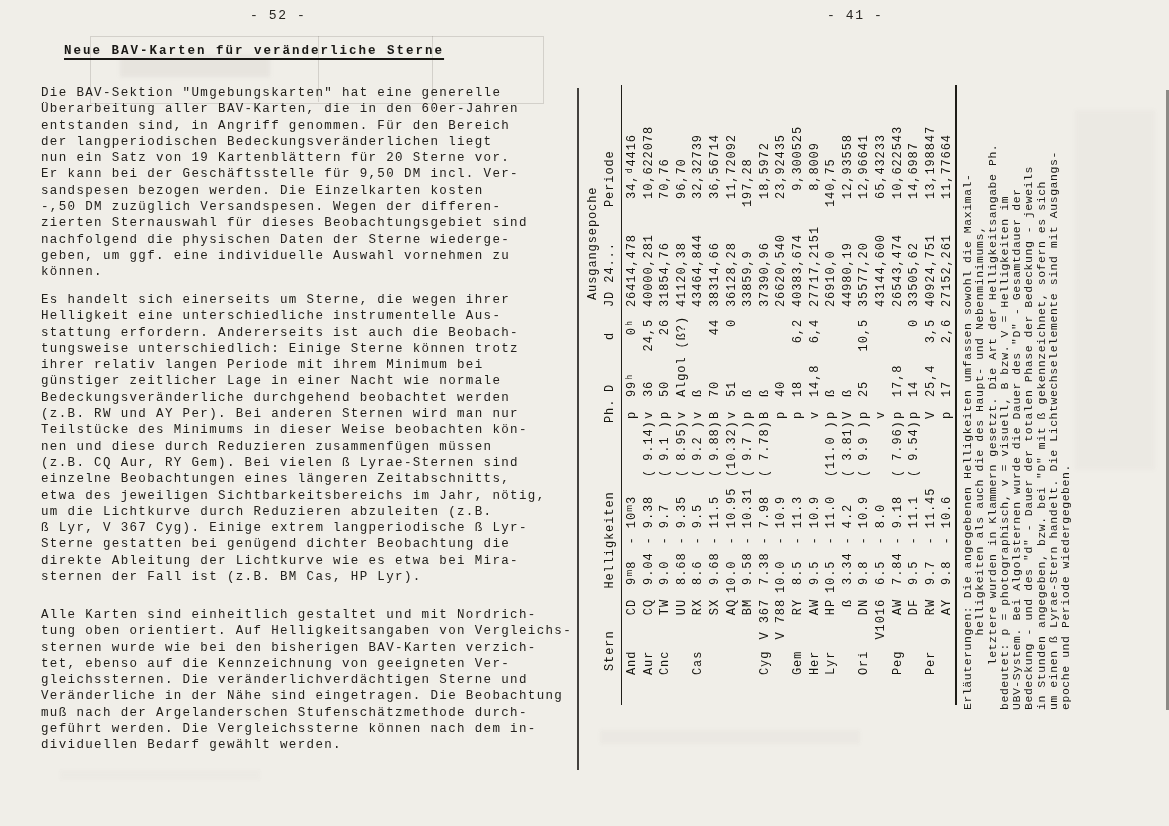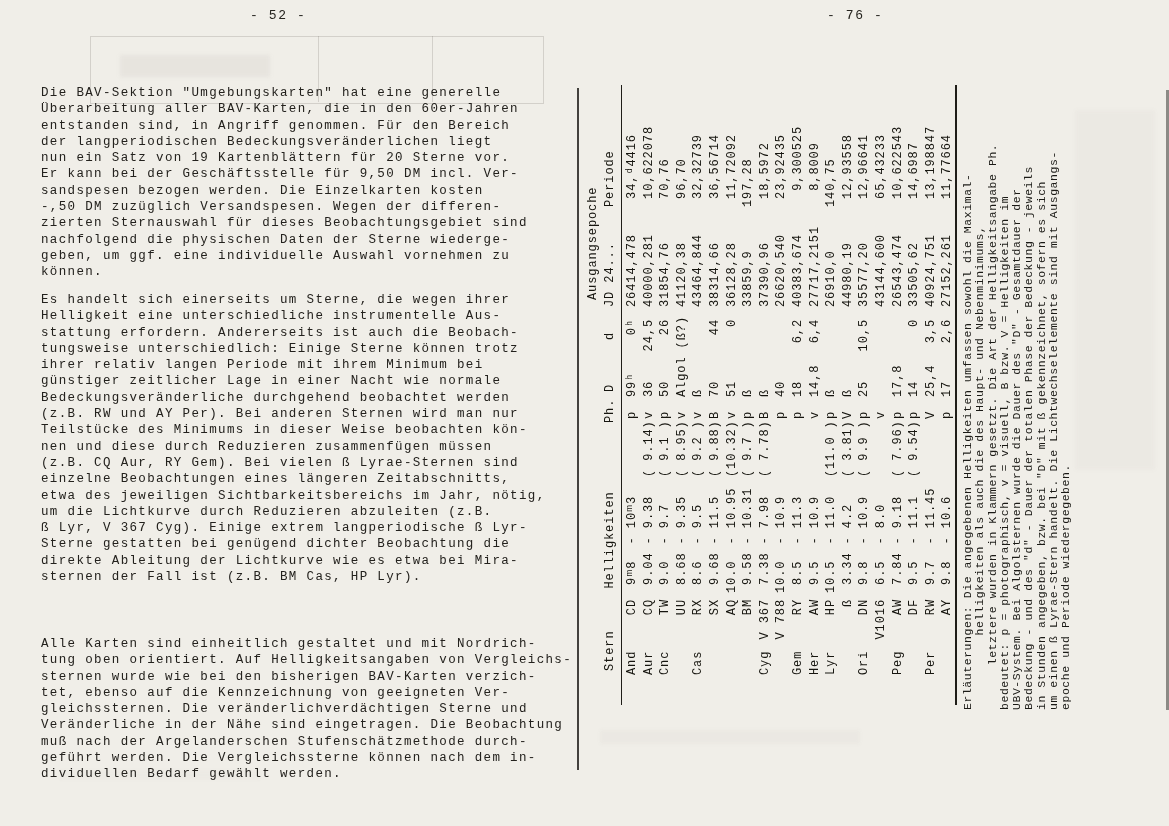--- a/index.html
+++ b/index.html
@@ -23,21 +23,21 @@
   .heading{
     position:absolute;left:64px;top:44px;margin:0;
     font-size:12.5px;font-weight:bold;letter-spacing:2px;color:#191815;
     text-decoration:underline;text-underline-offset:4px;text-decoration-thickness:1.5px;
     white-space:pre;
   }
   .para{
     position:absolute;left:41px;white-space:pre;
     font-size:12.5px;line-height:16.3px;letter-spacing:1.35px;color:#23211d;
   }
-  #para1{top:85px;} #para2{top:292px;} #para3{top:636px;}
+  #para1{top:85px;} #para2{top:292px;} #para3{top:607px;}
   
   .rot-wrap{position:absolute;overflow:visible;}
   #table-wrap{left:585px;top:85px;width:375px;height:620px;}
   #notes-wrap{left:962px;top:85px;width:108px;height:625px;}
   .rot{transform-origin:0 0;position:absolute;left:0;top:0;}
   #star-table{width:620px;height:375px;transform:rotate(-90deg) translateX(-620px);
     font-size:12px;letter-spacing:.9px;color:#16150f;}
   .hrow{position:absolute;left:0;height:16px;width:620px;}
   #hrow1{top:1px;} #hrow2{top:17.5px;}
   .hcell{position:absolute;top:0;white-space:pre;}
@@ -58,20 +58,21 @@
   <div class="ghost" style="left:432px;top:36px;width:0px;height:66px;border-width:0 0 0 1px;"></div>
   <div class="ghost-fill" style="left:120px;top:55px;width:150px;height:22px;"></div>
   <div class="ghost-fill" style="left:1075px;top:110px;width:80px;height:360px;opacity:.5;"></div>
   <div class="ghost-fill" style="left:600px;top:730px;width:260px;height:14px;opacity:.6;"></div>
   <div class="ghost-fill" style="left:60px;top:770px;width:200px;height:10px;opacity:.4;"></div>
 
   <div class="gutter"></div>
   <div class="edge-right"></div>
 
   <div class="pagenum" id="pn-left">- 52 -</div>
+  <h1 class="heading">Neue BAV-Karten für veränderliche Sterne</h1>
   <div class="para" id="para1">Die BAV-Sektion "Umgebungskarten" hat eine generelle
 Überarbeitung aller BAV-Karten, die in den 60er-Jahren
 entstanden sind, in Angriff genommen. Für den Bereich
 der langperiodischen Bedeckungsveränderlichen liegt
 nun ein Satz von 19 Kartenblättern für 20 Sterne vor.
 Er kann bei der Geschäftsstelle für 9,50 DM incl. Ver-
 sandspesen bezogen werden. Die Einzelkarten kosten
 -,50 DM zuzüglich Versandspesen. Wegen der differen-
 zierten Sternauswahl für dieses Beobachtungsgebiet sind
 nachfolgend die physischen Daten der Sterne wiederge-
@@ -98,21 +99,21 @@
   <div class="para" id="para3">Alle Karten sind einheitlich gestaltet und mit Nordrich-
 tung oben orientiert. Auf Helligkeitsangaben von Vergleichs-
 sternen wurde wie bei den bisherigen BAV-Karten verzich-
 tet, ebenso auf die Kennzeichnung von geeigneten Ver-
 gleichssternen. Die veränderlichverdächtigen Sterne und
 Veränderliche in der Nähe sind eingetragen. Die Beobachtung
 muß nach der Argelanderschen Stufenschätzmethode durch-
 geführt werden. Die Vergleichssterne können nach dem in-
 dividuellen Bedarf gewählt werden.</div>
 
-  <div class="pagenum" id="pn-right">- 76 -</div>
+  <div class="pagenum" id="pn-right">- 41 -</div>
 
   <div class="rot-wrap" id="table-wrap">
     <div class="rot" id="star-table">
       <div class="hrow" id="hrow1">
         <span class="hcell" style="left:405px;">Ausgangsepoche</span>
       </div>
       <div class="hrow" id="hrow2">
         <span class="hcell" style="left:34px;">Stern</span>
         <span class="hcell" style="left:112px;width:106px;text-align:center;">Helligkeiten</span>
         <span class="hcell" style="left:282px;">Ph.</span>

